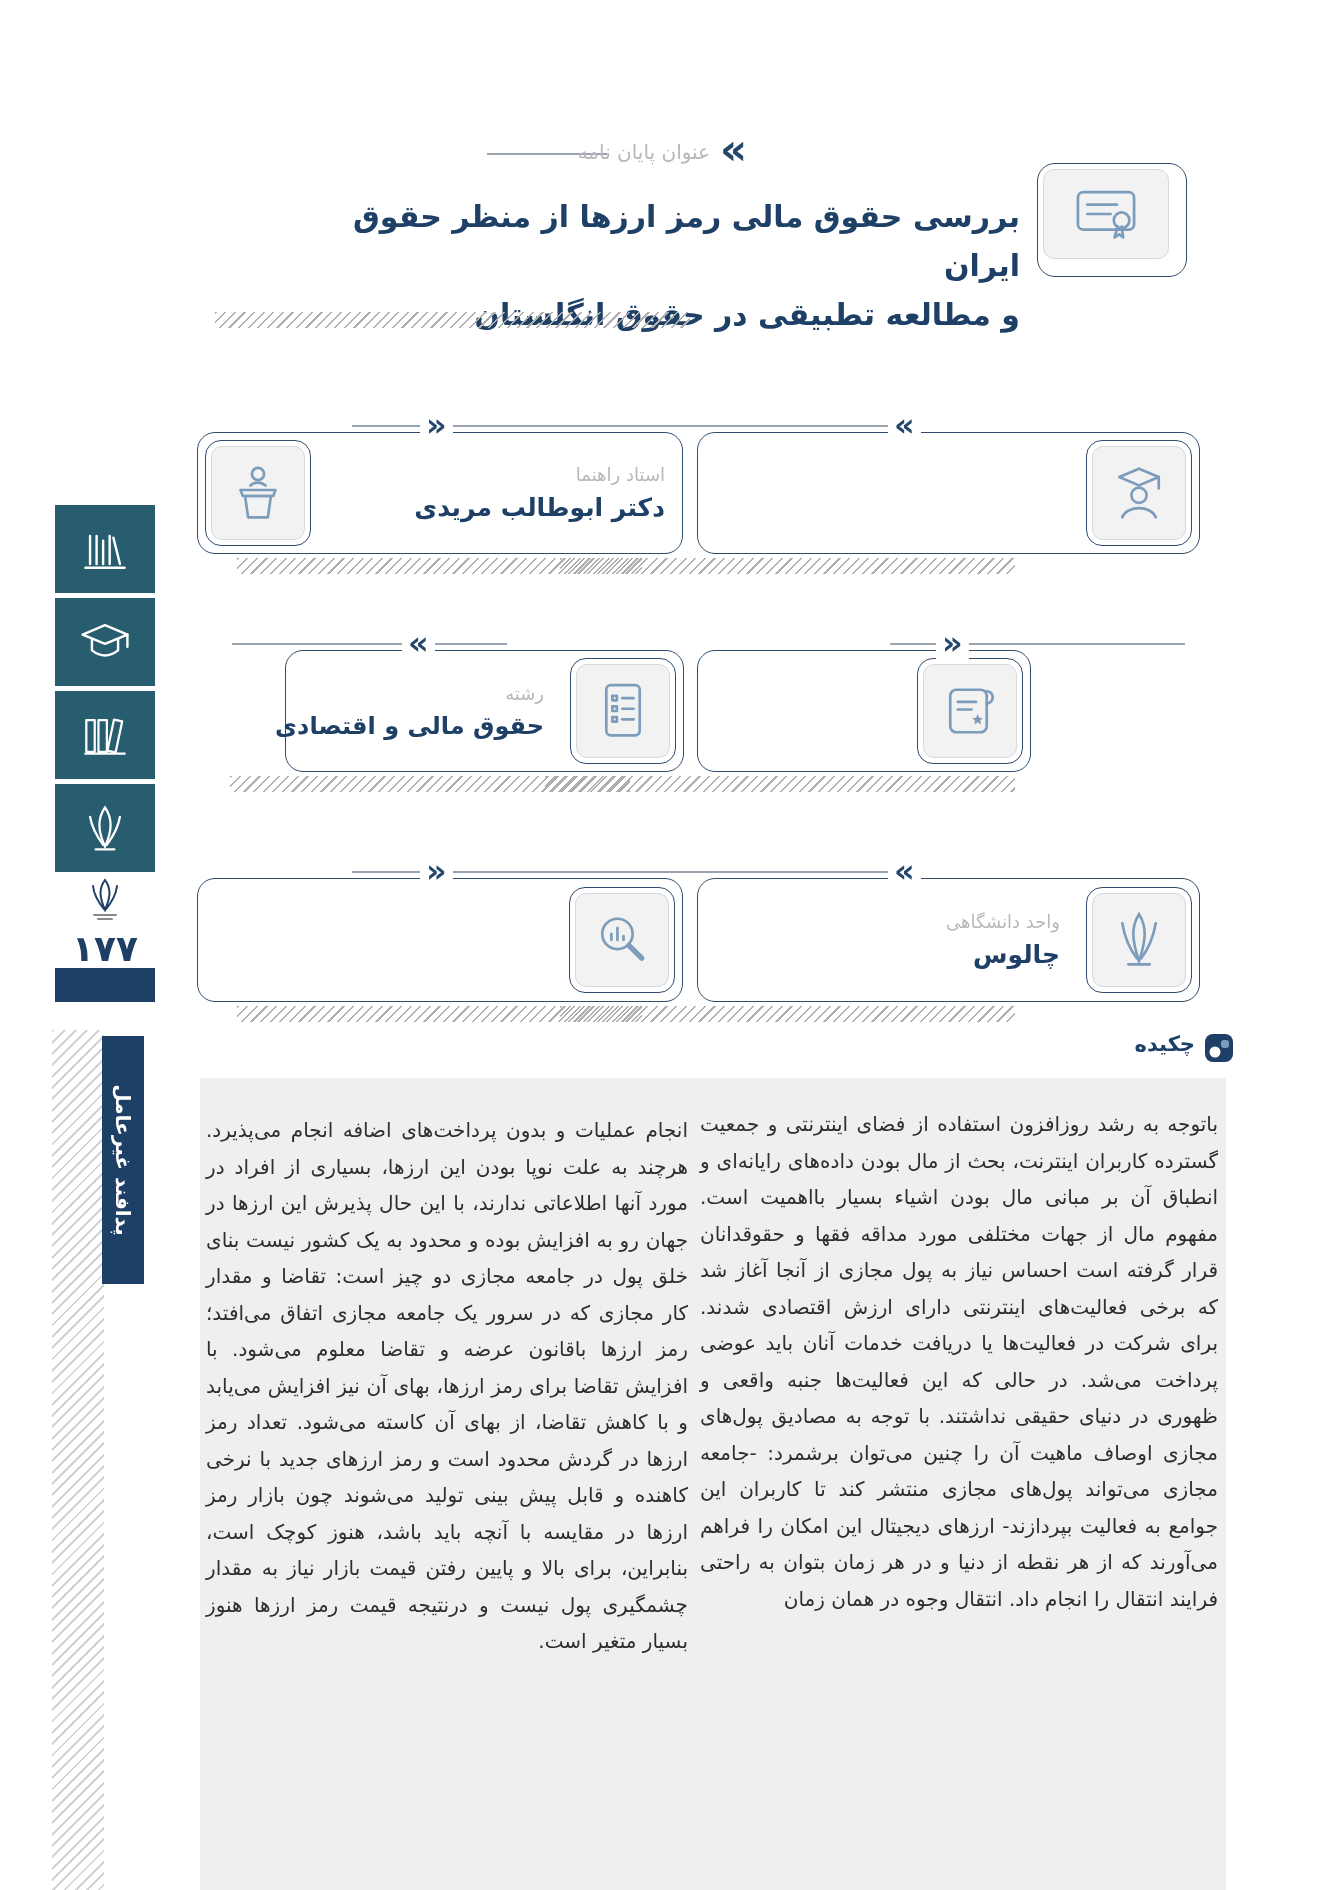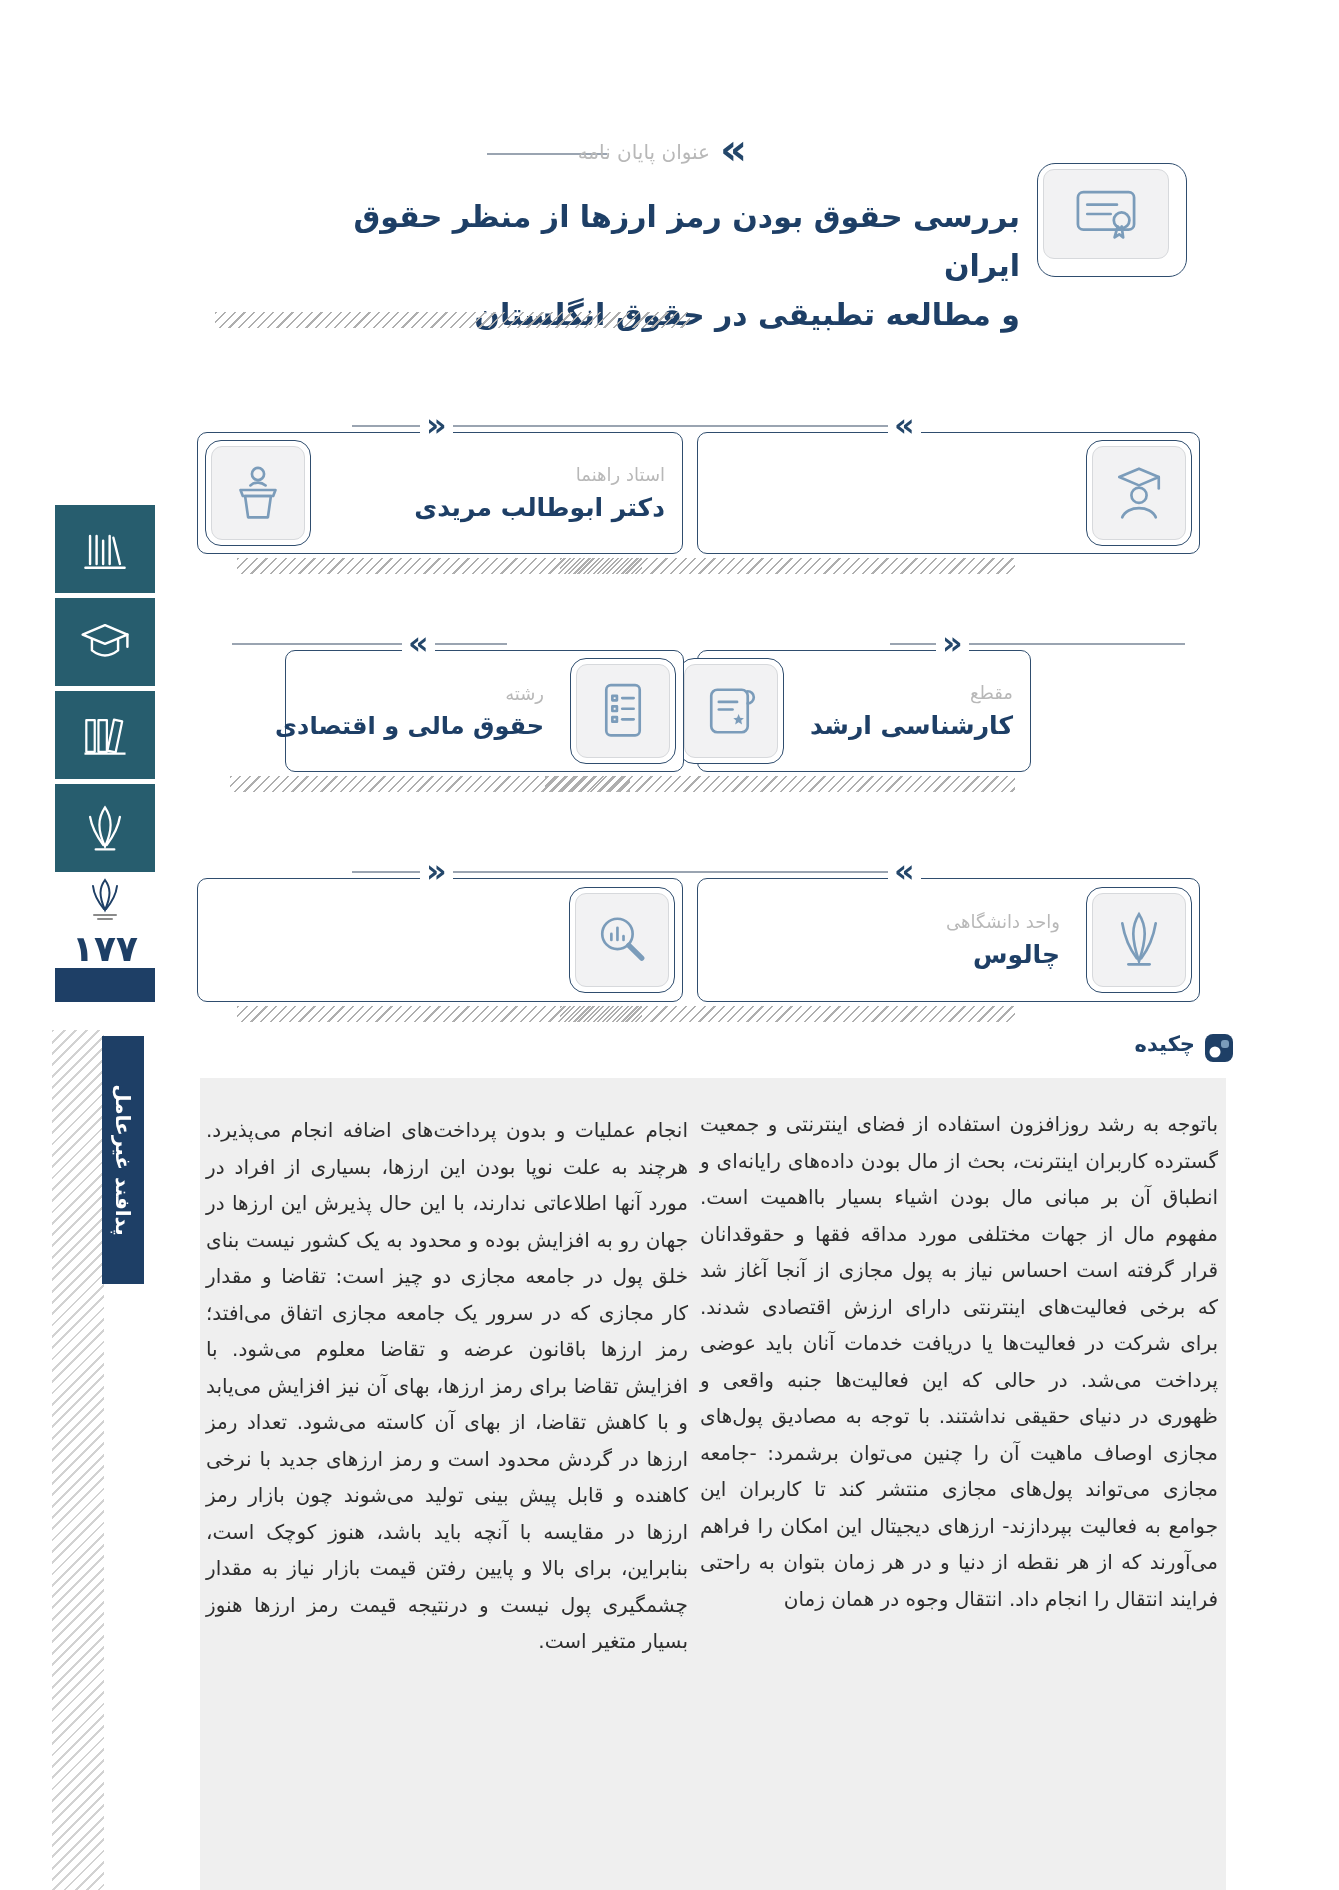--- a/index.html
+++ b/index.html
@@ -13,21 +13,21 @@
   .accentblock{position:absolute;left:55px;top:968px;width:100px;height:34px;background:#1e3f66;}
   .sidehatch{position:absolute;left:52px;top:1030px;width:52px;height:860px;background-image:repeating-linear-gradient(135deg,#d2d2d2 0 2px,transparent 2px 8px);}
   .sidetab{position:absolute;left:102px;top:1036px;width:42px;height:248px;background:#1e3f66;display:flex;align-items:center;justify-content:center;}
   .sidetab span{transform:rotate(90deg);white-space:nowrap;color:#ffffff;font-size:20px;font-weight:bold;direction:rtl;}
   
   .hatch{position:absolute;height:16px;background-image:repeating-linear-gradient(135deg,#aeaeae 0 1.6px,transparent 1.6px 6.8px);}
   
   .mline{position:absolute;height:2px;background:#9aa4b1;}
   .chev{position:absolute;color:#24476b;font-weight:bold;font-size:32px;line-height:36px;background:#ffffff;padding:0 6px;z-index:3;}
   
-  .ibox{position:absolute;border:1.6px solid #2f4d6e;border-radius:10px;display:flex;align-items:center;direction:rtl;gap:16px;padding:0 7px;background:#ffffff;z-index:2;}
+  .ibox{position:absolute;border:1.6px solid #2f4d6e;border-radius:18px;display:flex;align-items:center;direction:rtl;gap:16px;padding:0 7px;background:#ffffff;z-index:2;}
   .ibox.icon-left{justify-content:space-between;}
   .tile{border:1.4px solid #2f4d6e;border-radius:16px;padding:5px;background:#ffffff;flex:0 0 auto;}
   .tile-in{background:#f2f2f3;border:1px solid #d7d9dc;border-radius:11px;width:92px;height:92px;display:flex;align-items:center;justify-content:center;}
   .ftext{text-align:right;padding:0 10px;}
   .flabel{color:#b8b8b8;font-size:18px;margin-bottom:8px;}
   .fvalue{color:#1e3f66;font-size:25px;font-weight:bold;white-space:nowrap;}
   .fvalue.v-sm{font-size:20px;line-height:30px;white-space:normal;}
   
   .ttl-label{position:absolute;color:#b8b8b8;font-size:20px;text-align:right;}
   .ttl-text{position:absolute;color:#1e3f66;font-weight:bold;font-size:30px;line-height:49px;text-align:right;}
@@ -100,21 +100,21 @@
         <rect x="14" y="22" width="72" height="48" rx="7"></rect>
         <line x1="26" y1="38" x2="64" y2="38"></line>
         <line x1="26" y1="50" x2="56" y2="50"></line>
         <circle cx="70" cy="58" r="10"></circle>
         <path d="M65 66 l-4 14 6-4 5 4 -2-14"></path>
       </svg>
     </div>
   </div>
 
   <div class="ttl-text fa" style="left:300px;top:192px;width:720px;">
-    <div>بررسی حقوق بودن رمز ارزها از منظر حقوق ایران</div>
+    <div>بررسی حقوق مالی رمز ارزها از منظر حقوق ایران</div>
     <div>و مطالعه تطبیقی در حقوق انگلستان</div>
   </div>
 
   <div class="hatch" style="left:215px;top:312px;width:475px;"></div>
 
   <div class="mline" style="left:620px;top:425px;width:285px;"></div>
   <div class="chev" style="left:888px;top:407px;">«</div>
   <div class="ibox icon-right" style="left:697px;top:432px;width:487px;height:120px;">
     <div class="tile">
       <div class="tile-in">
@@ -145,24 +145,20 @@
           <path d="M33 54 h34 l-4 28 h-26 z"></path>
         </svg>
       </div>
     </div>
   </div>
   <div class="hatch" style="left:237px;top:558px;width:405px;"></div>
 
   <div class="mline" style="left:890px;top:643px;width:295px;"></div>
   <div class="chev" style="left:936px;top:625px;">»</div>
   <div class="ibox icon-left" style="left:697px;top:650px;width:318px;height:120px;">
-    <div class="ftext">
-      <div class="flabel fa">مقطع</div>
-      <div class="fvalue fa">کارشناسی ارشد</div>
-    </div>
     <div class="tile">
       <div class="tile-in">
         <svg viewBox="0 0 100 100" width="76" height="76" fill="none" stroke="#7b9cba" stroke-width="3.5" stroke-linecap="round" stroke-linejoin="round">
           <rect x="24" y="22" width="48" height="56" rx="8"></rect>
           <path d="M72 24 a8 8 0 0 1 0 16"></path>
           <line x1="34" y1="38" x2="58" y2="38"></line>
           <line x1="34" y1="48" x2="52" y2="48"></line>
           <polygon fill="#7b9cba" stroke="none" points="60,54 62,59 67,59.4 63.4,62.6 64.5,67.6 60,64.9 55.5,67.6 56.6,62.6 53,59.4 58,59"></polygon>
         </svg>
       </div>

